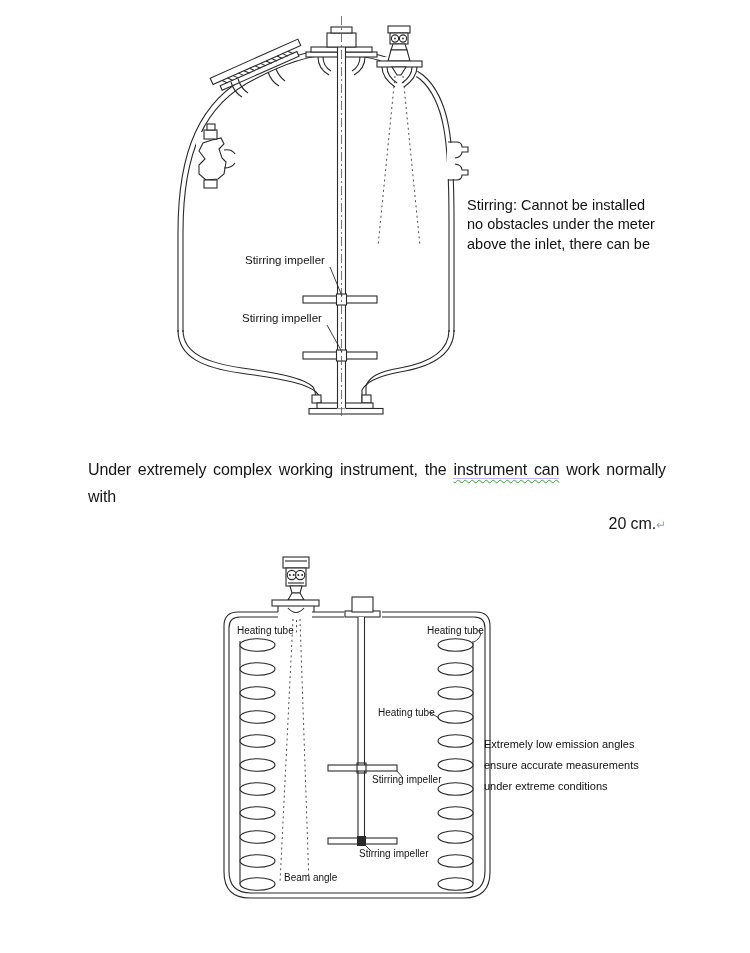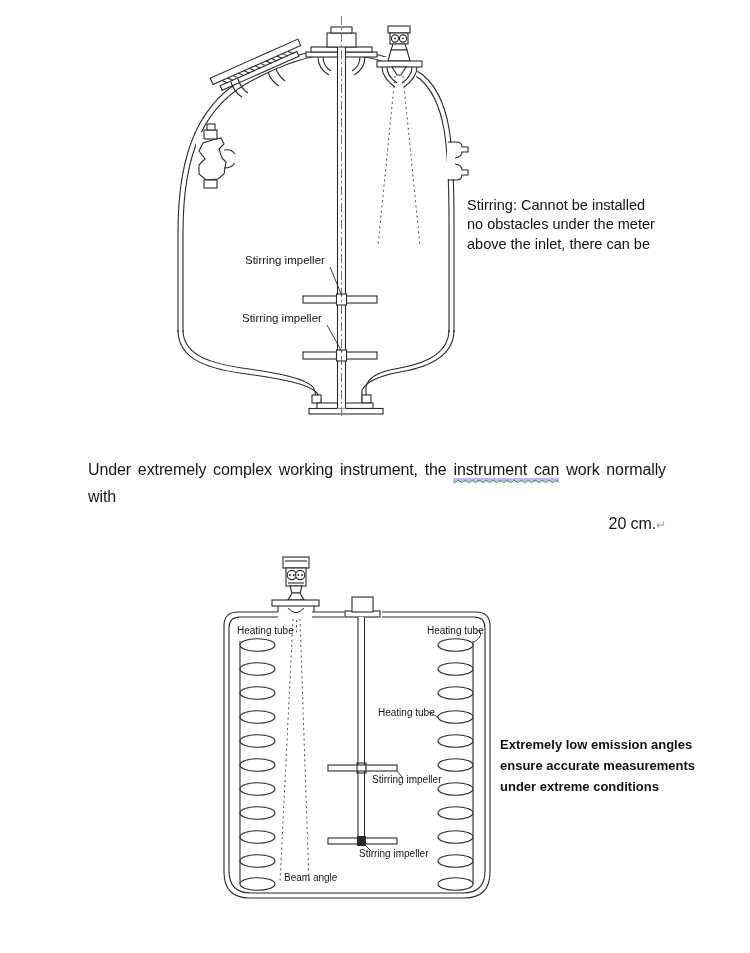--- a/index.html
+++ b/index.html
@@ -11,25 +11,25 @@
   svg .dark{fill:#2a2a2a;stroke:none;}
   svg .liquid{stroke:none;}
   svg .beam{stroke-dasharray:2 3.2;stroke-width:0.9;stroke:#3a3a3a;}
   svg .cl{stroke-dasharray:9 3 2 3;stroke-width:0.8;stroke:#555;}
   svg .hatch{stroke-width:1;}
   svg .leader{stroke-width:0.9;}
   svg text{stroke:none;fill:#141414;font-family:"Liberation Sans",sans-serif;}
   svg .lbl-top{font-size:11.5px;}
   svg .lbl-bot{font-size:10px;}
   .remarks{position:absolute;left:467px;top:196px;width:230px;font-size:14.5px;line-height:19.3px;color:#111;}
-  .caption{position:absolute;left:500px;top:734px;width:220px;font-size:13px;line-height:21px;color:#111;font-weight:bold;}
+  .caption{position:absolute;left:484px;top:734px;width:220px;font-size:11px;line-height:21px;color:#111;}
   .para{position:absolute;left:88px;top:456px;width:578px;font-size:16px;line-height:27px;color:#161616;letter-spacing:-0.1px;}
   .para .jline{text-align:justify;text-align-last:justify;}
   .para .lline{text-align:right;}
-  .gram{border-bottom:4px solid #c4b5fd;text-decoration-line:underline;text-decoration-style:wavy;text-decoration-color:#3aa63a;text-decoration-thickness:1px;text-underline-offset:4px;}
+  .gram{border-bottom:1px solid #c4b5fd;text-decoration-line:underline;text-decoration-style:wavy;text-decoration-color:#3aa63a;text-decoration-thickness:1px;text-underline-offset:4px;}
   .retmark{color:#8fa4bd;font-size:12px;}
 </style>
 </head>
 <body>
 
 <div class="page">
 
   <svg style="left:160px;top:5px" width="320" height="420" viewBox="160 5 320 420">
 
     <path d="M 178,332 L 178,232 C 178,150 200,100 252,74 Q 300,50 330,50 L 352,50 Q 395,55 423,75 C 450,98 454,140 454,222 L 454,332"></path>

